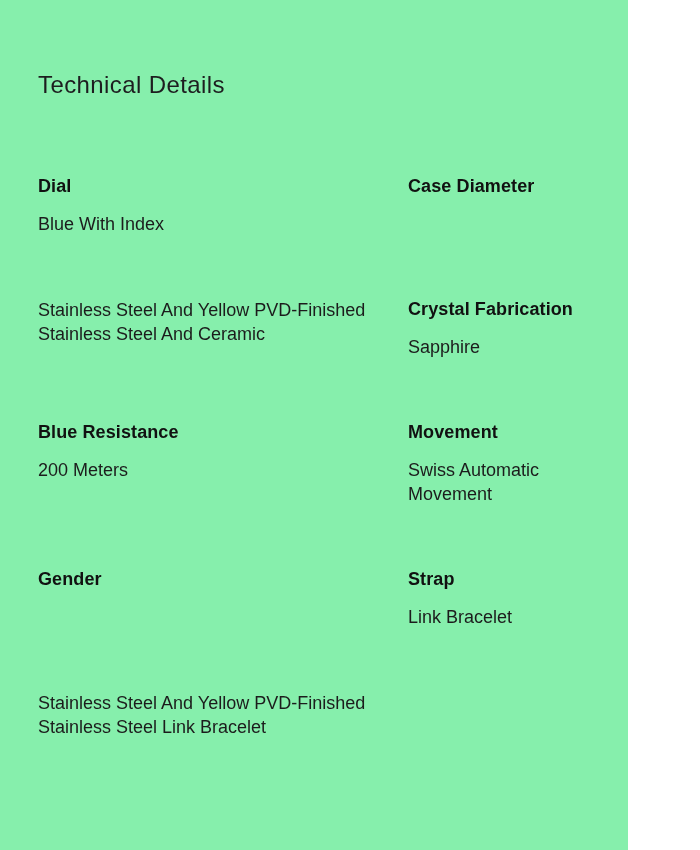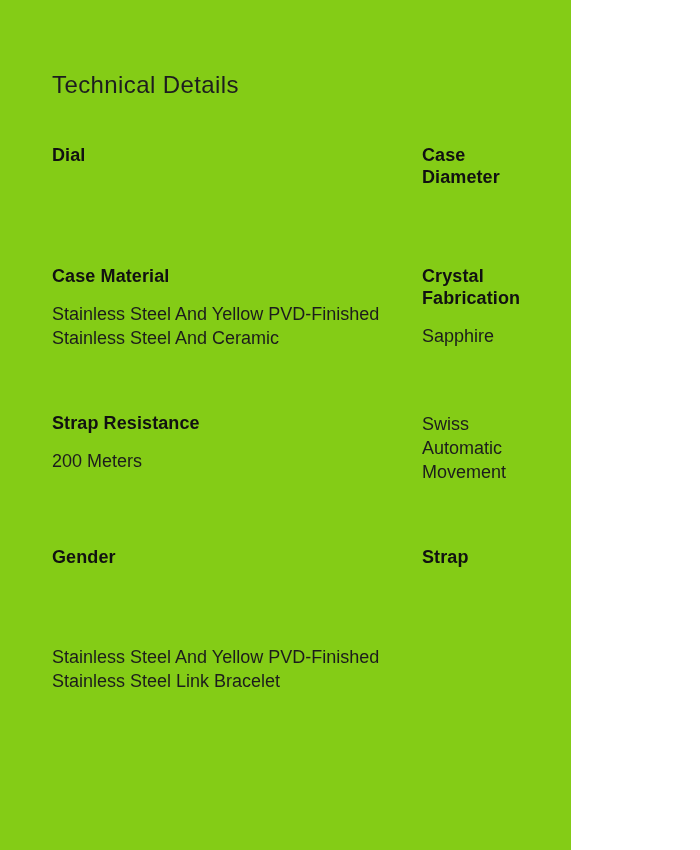--- a/index.html
+++ b/index.html
@@ -5,34 +5,34 @@
   * { margin: 0; padding: 0; box-sizing: border-box; }
   html, body {
     width: 700px;
     height: 850px;
     background: #ffffff;
     font-family: "Liberation Sans", "DejaVu Sans", sans-serif;
     color: #1c1c1c;
     overflow: hidden;
   }
   .page {
-    width: 571px;
+    width: 628px;
     height: 850px;
-    padding: 70px 20px 0 52px;
-    background: #84cc16;
+    padding: 70px 20px 0 38px;
+    background: #86efac;
   }
   .section-title {
     font-size: 24px;
     line-height: 30px;
     font-weight: 500;
     letter-spacing: 0.4px;
     color: #1d1d1f;
   }
   .specs-grid {
-    margin-top: 44px;
+    margin-top: 75px;
     display: grid;
     grid-template-columns: 370px 1fr;
     row-gap: 62px;
     align-items: start;
   }
   .spec-item {
     padding-right: 14px;
   }
   .spec-label {
     font-size: 18px;
@@ -54,51 +54,53 @@
 <body>
 
 <div class="page">
 
   <h2 class="section-title">Technical Details</h2>
 
   <div class="specs-grid">
 
     <div class="spec-item">
       <div class="spec-label">Dial</div>
+      <div class="spec-value">Blue With Index</div>
     </div>
 
     <div class="spec-item">
       <div class="spec-label">Case Diameter</div>
     </div>
 
     <div class="spec-item">
-      <div class="spec-label">Case Material</div>
       <div class="spec-value">Stainless Steel And Yellow PVD-Finished Stainless Steel And Ceramic</div>
     </div>
 
     <div class="spec-item">
       <div class="spec-label">Crystal Fabrication</div>
       <div class="spec-value">Sapphire</div>
     </div>
 
     <div class="spec-item">
-      <div class="spec-label">Strap Resistance</div>
+      <div class="spec-label">Blue Resistance</div>
       <div class="spec-value">200 Meters</div>
     </div>
 
     <div class="spec-item">
+      <div class="spec-label">Movement</div>
       <div class="spec-value">Swiss Automatic Movement</div>
     </div>
 
     <div class="spec-item">
       <div class="spec-label">Gender</div>
     </div>
 
     <div class="spec-item">
       <div class="spec-label">Strap</div>
+      <div class="spec-value">Link Bracelet</div>
     </div>
 
     <div class="spec-item">
       <div class="spec-value">Stainless Steel And Yellow PVD-Finished Stainless Steel Link Bracelet</div>
     </div>
 
   </div>
 </div>
 
 </body></html>

